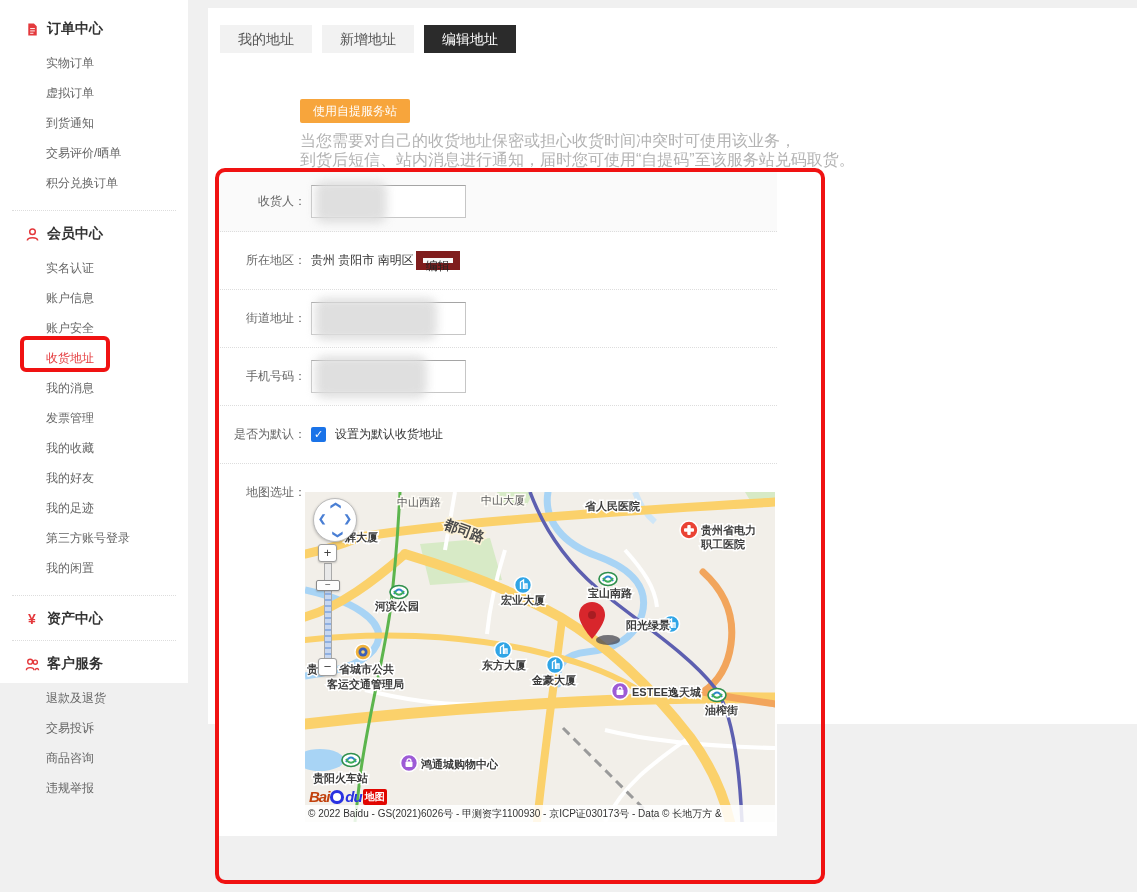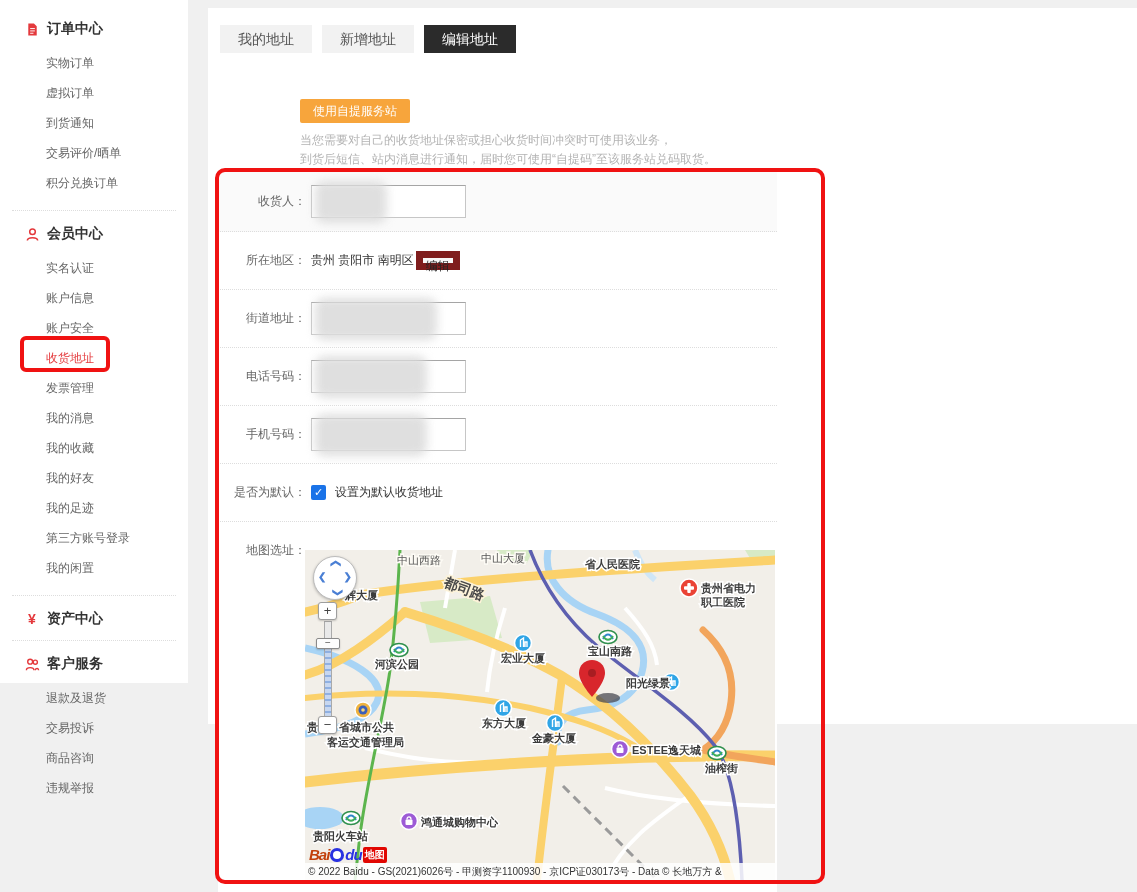--- a/index.html
+++ b/index.html
@@ -32,21 +32,21 @@
   .anno-main { left:215px; top:168px; width:610px; height:716px; border-radius:10px; }
 
   
   .tabs { display:flex; gap:10px; padding:17px 0 0 12px; }
   .tab { height:28px; line-height:28px; padding:0 18px; background:#f2f2f2; color:#555; font-size:14px; cursor:pointer; }
   .tab.active { background:#2b2b2b; color:#fff; }
 
   
   .pickup { margin:46px 0 0 92px; }
   .pickup-btn { display:inline-block; height:24px; line-height:24px; padding:0 13px; background:#f7a53c; color:#fff; font-size:12px; border:none; border-radius:2px; cursor:pointer; }
-  .pickup-desc { margin-top:8px; color:#b3b3b3; font-size:12px; line-height:19px; }
+  .pickup-desc { margin-top:8px; color:#b3b3b3; font-size:16px; line-height:19px; }
 
   
   .form { position:absolute; left:10px; top:163px; width:559px; }
   .frow { display:flex; align-items:center; height:58px; border-bottom:1px dotted #ddd; background:#fff; position:relative; }
   .frow.first { height:61px; border-top:1px dotted #ddd; background:#fafafa; }
   .frow.maprow { height:372px; align-items:flex-start; border-bottom:none; }
   .flabel { width:88px; text-align:right; color:#666; flex:none; }
   .maprow .flabel { margin-top:20px; }
   .fcontent { margin-left:5px; display:flex; align-items:center; }
   .minput { width:155px; height:33px; border:1px solid #c6c6c6; border-top-color:#a5a5a5; background:#fff; position:relative; }
@@ -115,22 +115,22 @@
           <path d="M2.5 14.5 C2.5 10.5 13.5 10.5 13.5 14.5"></path>
         </svg>
       </span>
       <span class="sb-title">会员中心</span>
     </div>
     <ul class="sb-items">
       <li class="sb-item">实名认证</li>
       <li class="sb-item">账户信息</li>
       <li class="sb-item">账户安全</li>
       <li class="sb-item active">收货地址</li>
+      <li class="sb-item">我的消息</li>
       <li class="sb-item">发票管理</li>
-      <li class="sb-item">我的消息</li>
       <li class="sb-item">我的收藏</li>
       <li class="sb-item">我的好友</li>
       <li class="sb-item">我的足迹</li>
       <li class="sb-item">第三方账号登录</li>
       <li class="sb-item">我的闲置</li>
     </ul>
     <div class="sb-divider"></div>
     <div class="sb-section-header">
       <span class="sb-ico">¥</span>
       <span class="sb-title">资产中心</span>
@@ -192,28 +192,20 @@
 
     <div class="frow">
       <div class="flabel">街道地址：</div>
       <div class="fcontent">
         <div class="minput">
             <div class="blob w2"></div>
           </div>
       </div>
     </div>
 
-    <div class="frow">
-      <div class="flabel">电话号码：</div>
-      <div class="fcontent">
-        <div class="minput">
-            <div class="blob w3"></div>
-          </div>
-      </div>
-    </div>
 
     <div class="frow">
       <div class="flabel">手机号码：</div>
       <div class="fcontent">
         <div class="minput">
             <div class="blob w3"></div>
           </div>
       </div>
     </div>
 

